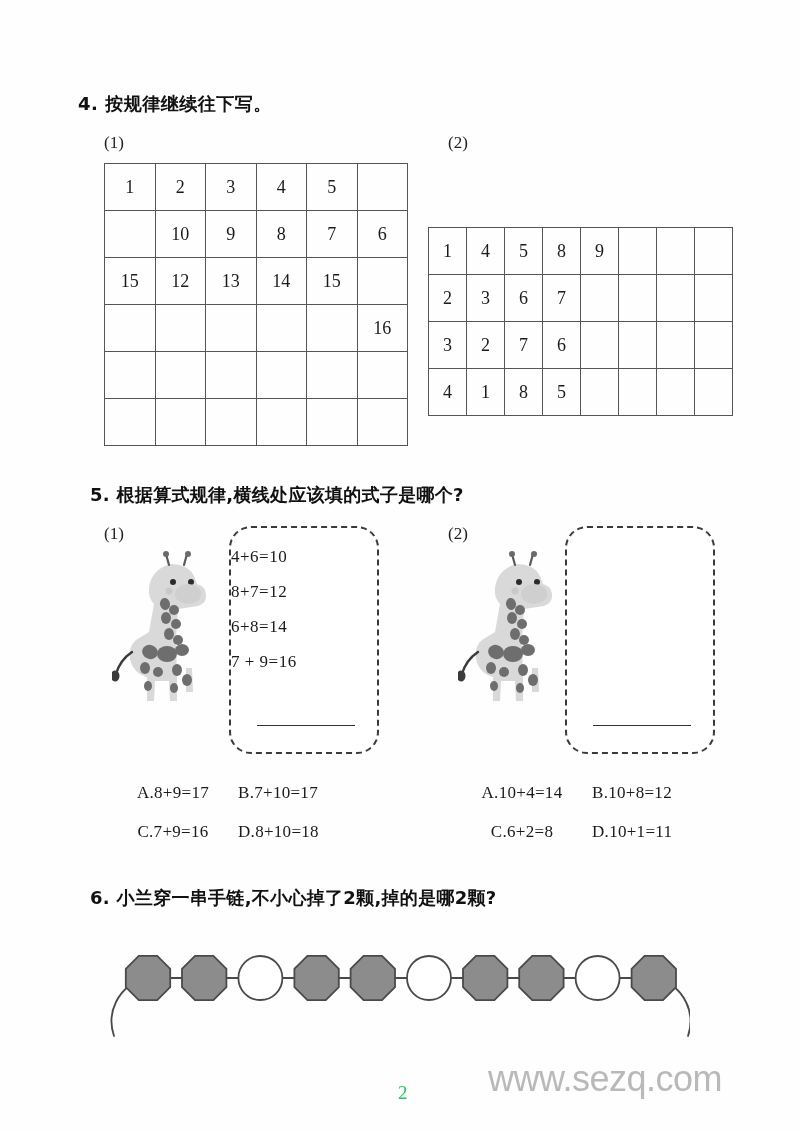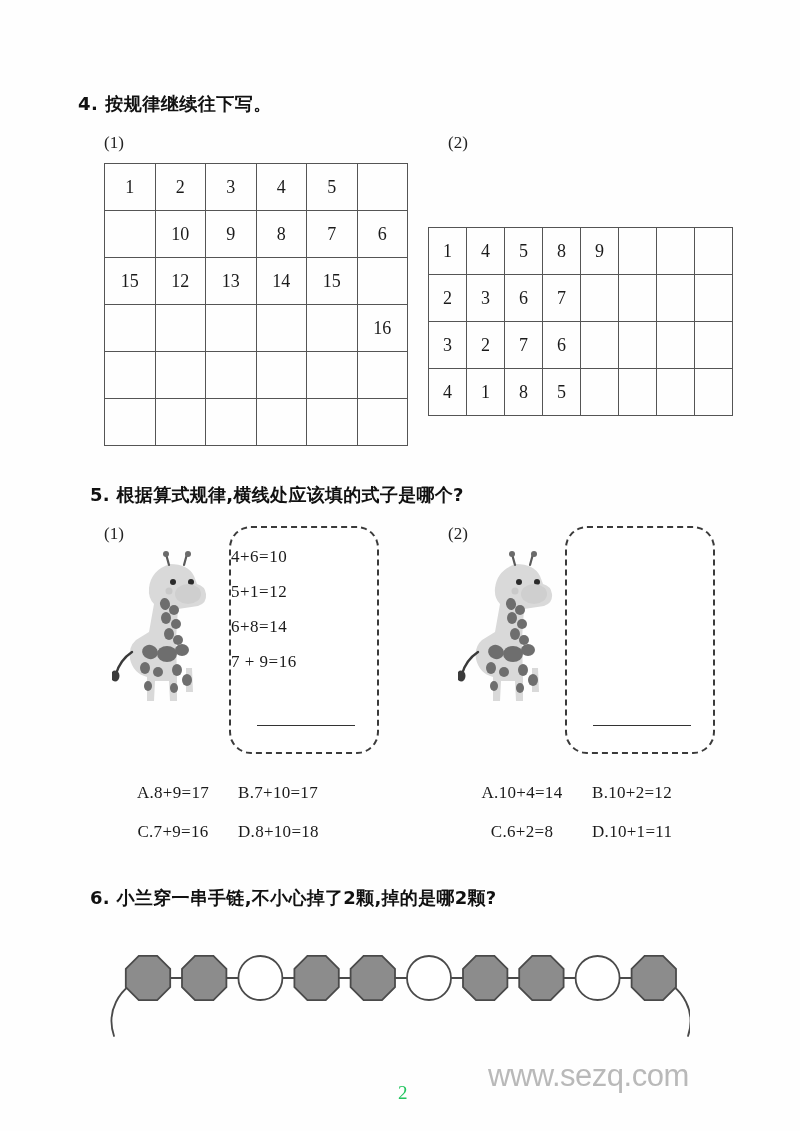--- a/index.html
+++ b/index.html
@@ -158,21 +158,21 @@
     left: 398px;
     top: 1082px;
     font-size: 19px;
     color: #22c55e;
     font-family: "Liberation Serif", "DejaVu Serif", serif;
   }
   #watermark {
     position: absolute;
     left: 488px;
     top: 1058px;
-    font-size: 31px;
+    font-size: 36px;
     color: #b9b9b9;
     font-family: "Liberation Sans", "DejaVu Sans", sans-serif;
     letter-spacing: -0.5px;
     white-space: nowrap;
   }
 </style>
 </head>
 <body>
 
 <div class="page">
@@ -369,37 +369,37 @@
       <ellipse cx="36" cy="140" rx="4" ry="5"></ellipse>
       <ellipse cx="62" cy="142" rx="4" ry="5"></ellipse>
     </g>
     <path d="M20 106 q-12 8 -16 22" stroke="#3a3a3a" stroke-width="2.4" fill="none" stroke-linecap="round"></path>
     <ellipse cx="3" cy="130" rx="4.5" ry="5.5" fill="#3a3a3a"></ellipse>
   </svg>
 
   <div class="eqbox" id="eqbox-1">
     <ul class="eqlist">
         <li>4+6=10</li>
-        <li>5+1=12</li>
+        <li>8+7=12</li>
         <li>6+8=14</li>
         <li>7 + 9=16</li>
       </ul>
     <div class="blankline"></div>
   </div>
 
   <div class="eqbox" id="eqbox-2">
     <div class="blankline"></div>
   </div>
 
   <div class="opts" id="opts-1">
       <div class="optrow"><span class="opt">A.8+9=17</span><span class="opt">B.7+10=17</span></div>
       <div class="optrow"><span class="opt">C.7+9=16</span><span class="opt">D.8+10=18</span></div>
     </div>
   <div class="opts" id="opts-2">
-      <div class="optrow"><span class="opt">A.10+4=14</span><span class="opt">B.10+2=12</span></div>
+      <div class="optrow"><span class="opt">A.10+4=14</span><span class="opt">B.10+8=12</span></div>
       <div class="optrow"><span class="opt">C.6+2=8</span><span class="opt">D.10+1=11</span></div>
     </div>
 
   <div id="q6-heading" class="cjk">
     <span>6.</span>
     <span>小兰穿一串手链,不小心掉了2颗,掉的是哪2颗?</span>
   </div>
 
   <svg id="bracelet" viewBox="0 0 580 125">
     <g id="bracelet-strings">

